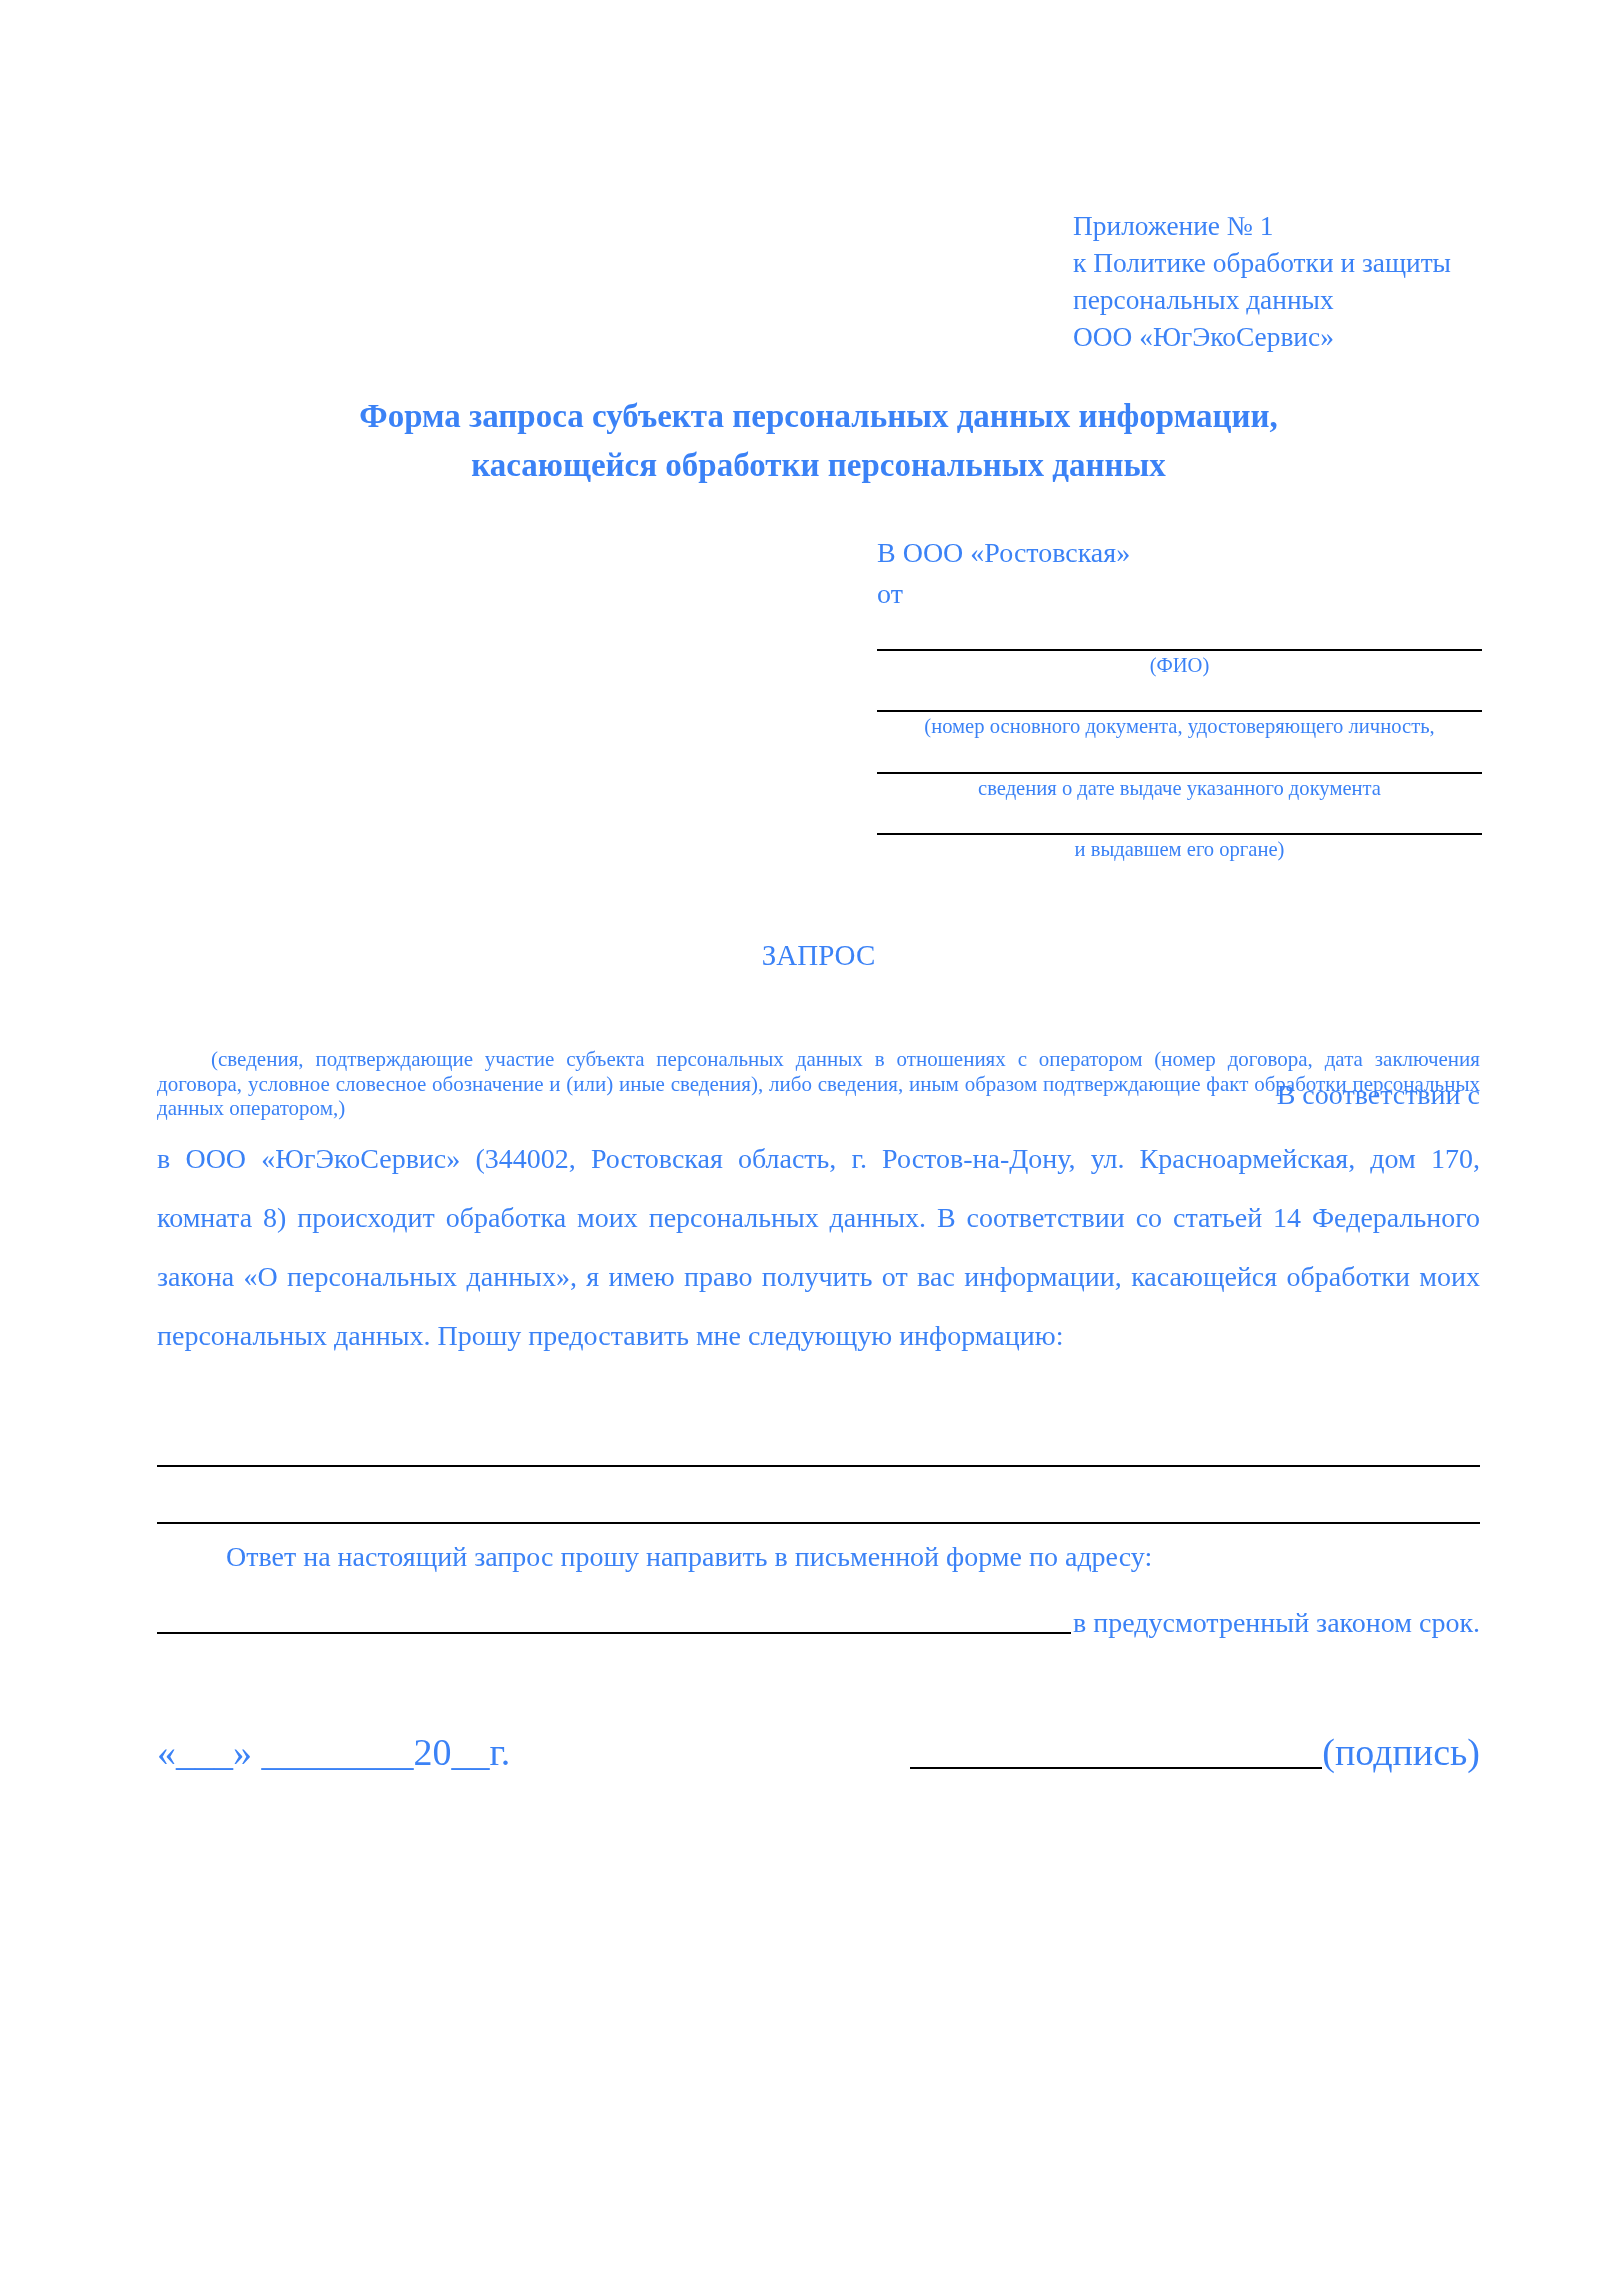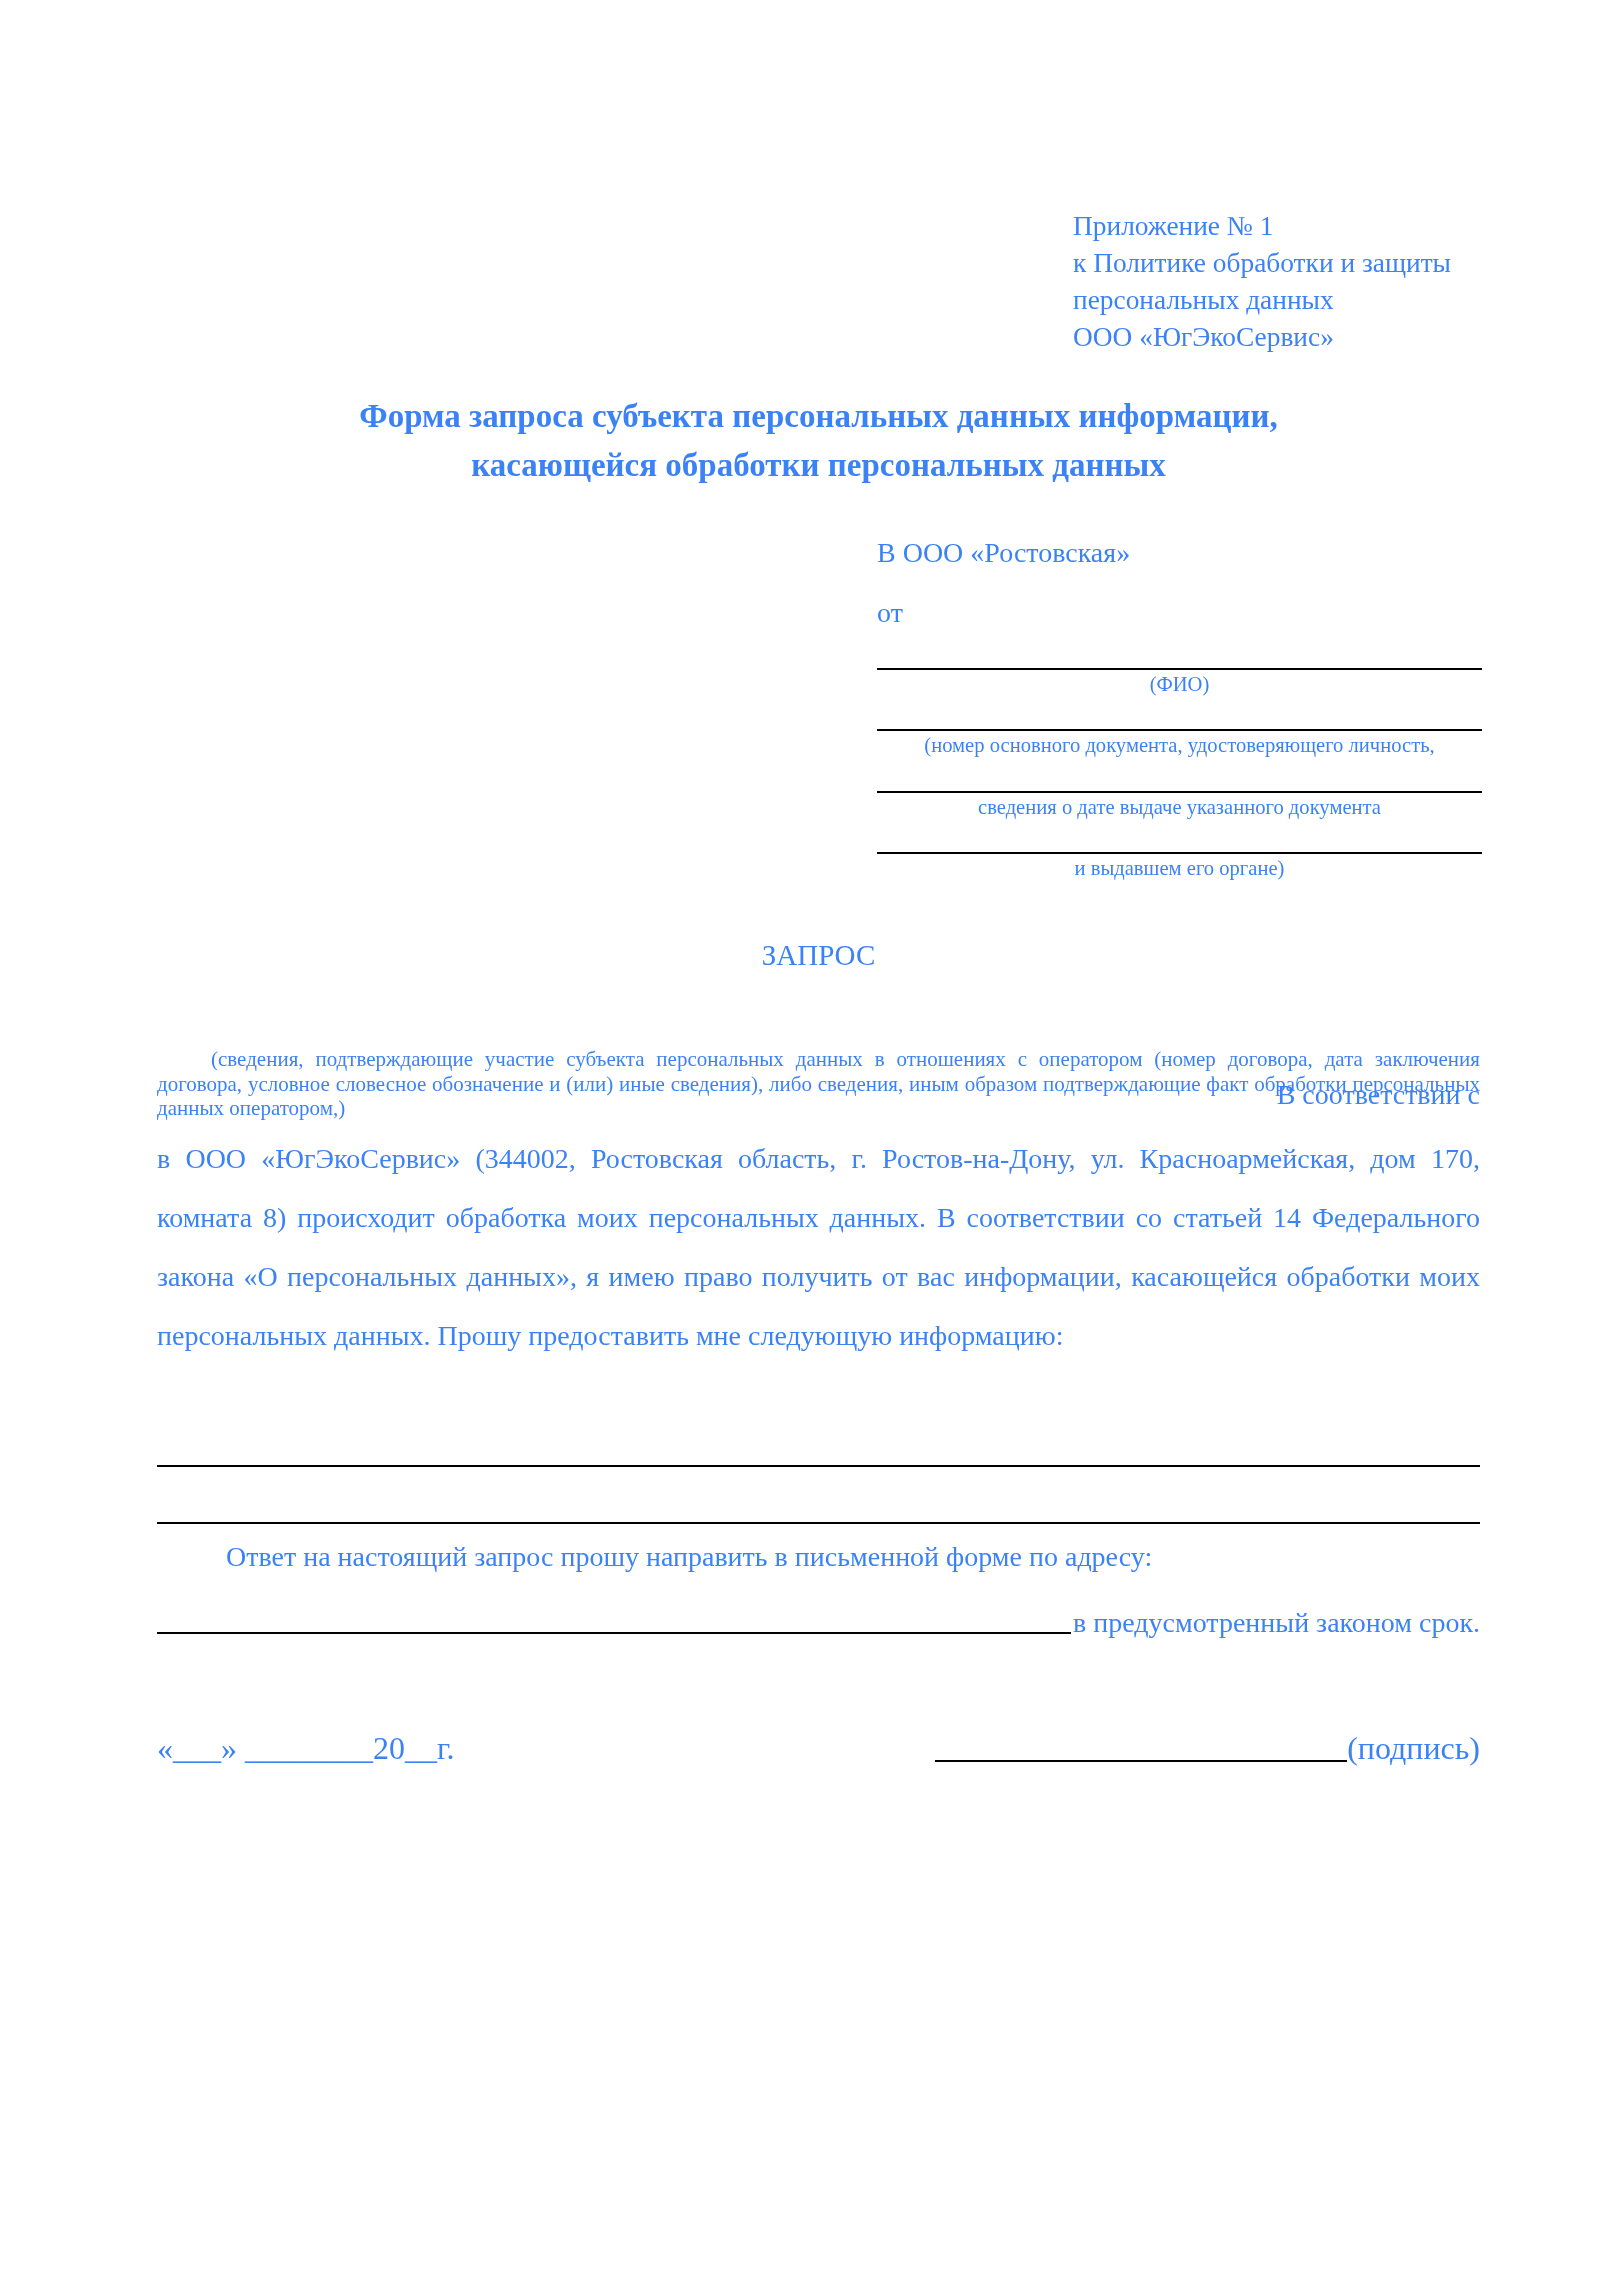--- a/index.html
+++ b/index.html
@@ -35,21 +35,21 @@
   }
 
   .addressee {
     position: absolute;
     left: 877px;
     top: 537px;
     width: 605px;
     font-size: 28px;
     line-height: 32px;
   }
-  .addressee .from { margin-top: 28px; }
+  .addressee .from { margin-top: 9px; }
   .rule { height: 0; border-bottom: 2px solid #000; }
   .field { margin-top: 33px; }
   .field.first { margin-top: 39px; }
   .field .caption {
     margin-top: 2.9px;
     text-align: center;
     font-size: 20.6px;
     line-height: 23.5px;
   }
 
@@ -122,21 +122,21 @@
     align-items: flex-end;
   }
   .reply-2 .fill { flex: 1; border-bottom: 2px solid #000; margin-bottom: 4.9px; margin-right: 2px; }
   .reply-2 .tail { white-space: nowrap; }
 
   .footer-row {
     position: absolute;
     left: 157px;
     top: 1730px;
     width: 1323px;
-    font-size: 32px;
+    font-size: 38px;
     display: flex;
     align-items: flex-end;
     justify-content: space-between;
   }
   .footer-row .sig { display: flex; align-items: flex-end; }
   .footer-row .sigline { width: 412px; border-bottom: 2px solid #000; margin-bottom: 4.9px; }
   .footer-row .cap { white-space: nowrap; }
 </style>
 </head>
 <body>

